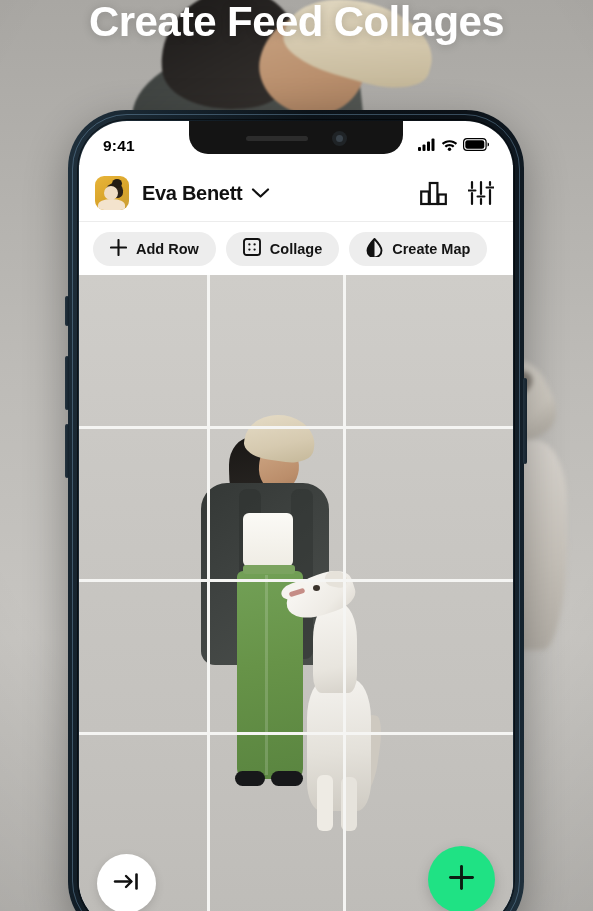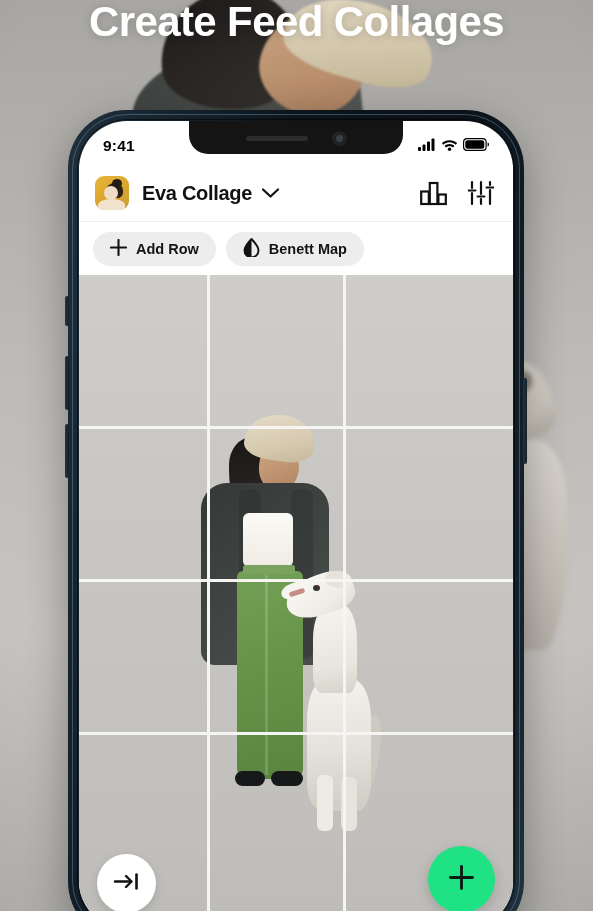--- a/index.html
+++ b/index.html
@@ -316,21 +316,21 @@
       </div>
     </div>
 
     <div id="app-header">
       <div id="avatar">
         <div class="av-body"></div>
         <div class="av-hair"></div>
         <div class="av-bun"></div>
         <div class="av-face"></div>
       </div>
-      <div id="username">Eva Collage</div>
+      <div id="username">Eva Benett</div>
       <div id="user-chevron">
         <svg width="19" height="12" viewBox="0 0 19 12">
           <path d="M2 2.5 L9.5 9.5 L17 2.5" fill="none" stroke="#111" stroke-width="2.2" stroke-linecap="round" stroke-linejoin="round"></path>
         </svg>
       </div>
       <div class="hdr-spacer"></div>
       <div class="hdr-icon">
         <svg width="27" height="26" viewBox="0 0 27 26">
           <rect x="1.2" y="11.5" width="7.6" height="12.5" fill="none" stroke="#111" stroke-width="2.2"></rect>
           <rect x="9.8" y="3" width="7.6" height="21" fill="none" stroke="#111" stroke-width="2.2"></rect>
@@ -359,29 +359,41 @@
       <div class="chip">
         <span>
           <svg width="17" height="17" viewBox="0 0 17 17">
             <line x1="8.5" y1="1" x2="8.5" y2="16" stroke="#111" stroke-width="2.1" stroke-linecap="round"></line>
             <line x1="1" y1="8.5" x2="16" y2="8.5" stroke="#111" stroke-width="2.1" stroke-linecap="round"></line>
           </svg>
         </span>
         <span>Add Row</span>
       </div>
 
+      <div class="chip">
+        <span>
+          <svg width="18" height="18" viewBox="0 0 18 18">
+            <rect x="1" y="1" width="16" height="16" rx="2.5" fill="none" stroke="#111" stroke-width="1.9"></rect>
+            <circle cx="6.4" cy="6.4" r="1.15" fill="#111"></circle>
+            <circle cx="11.6" cy="6.4" r="1.15" fill="#111"></circle>
+            <circle cx="6.4" cy="11.6" r="1.15" fill="#111"></circle>
+            <circle cx="11.6" cy="11.6" r="1.15" fill="#111"></circle>
+          </svg>
+        </span>
+        <span>Collage</span>
+      </div>
 
       <div class="chip">
         <span>
           <svg width="17" height="19" viewBox="0 0 17 19">
             <path d="M8.5 1 C8.5 1 1.5 8.5 1.5 12.4 A7 7 0 0 0 15.5 12.4 C15.5 8.5 8.5 1 8.5 1 Z" fill="none" stroke="#111" stroke-width="1.9" stroke-linejoin="round"></path>
             <path d="M8.5 1 C8.5 1 1.5 8.5 1.5 12.4 A7 7 0 0 0 8.5 19.4 Z" fill="#111"></path>
           </svg>
         </span>
-        <span>Benett Map</span>
+        <span>Create Map</span>
       </div>
 
     </div>
 
     <div id="grid-canvas">
 
       <div id="grid-photo">
         <div class="gp gp-jacket"></div>
         <div class="gp gp-hair"></div>
         <div class="gp gp-face"></div>

